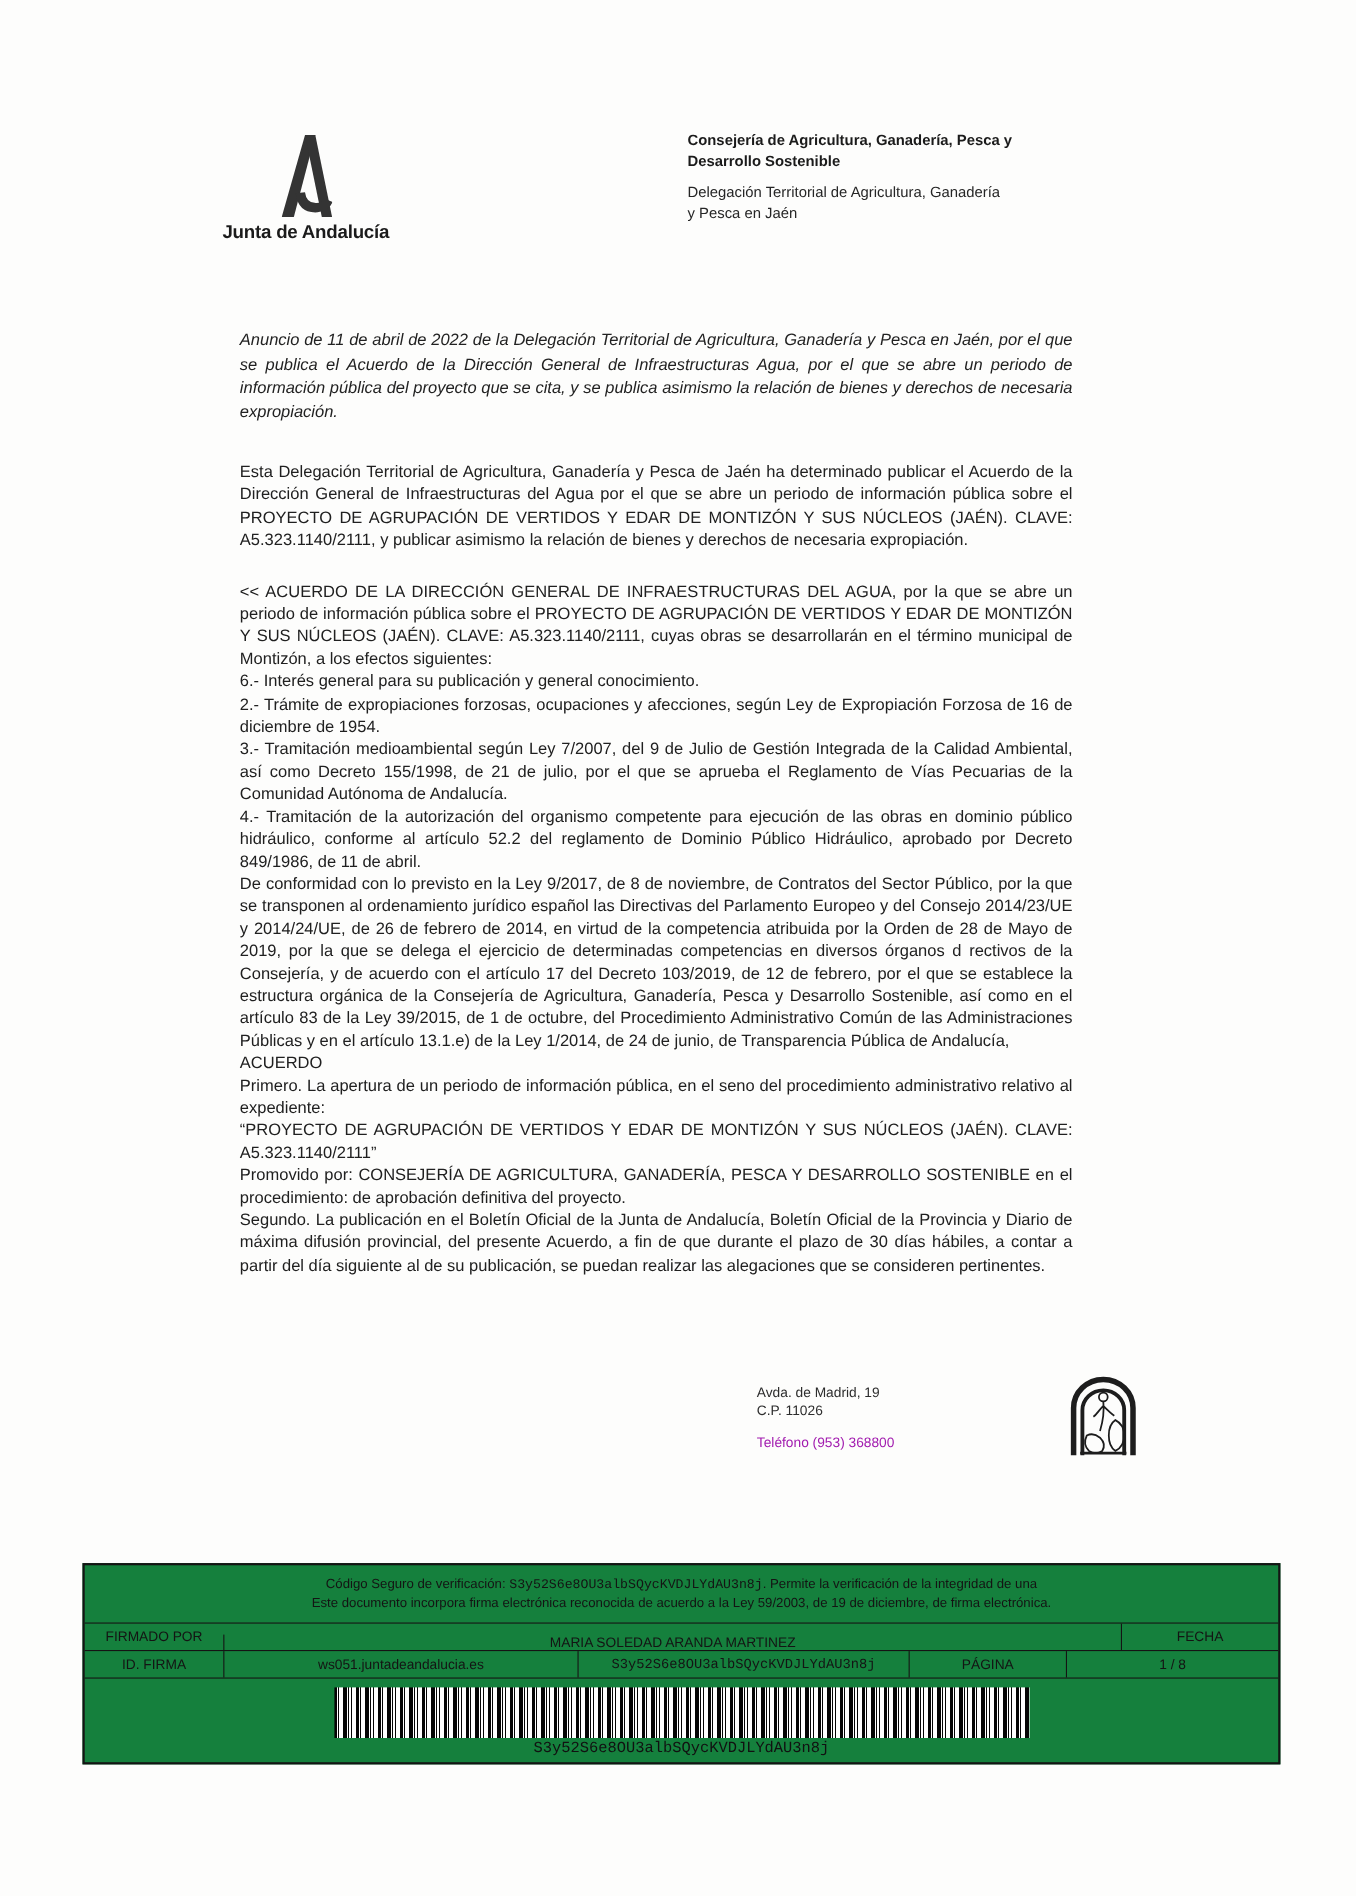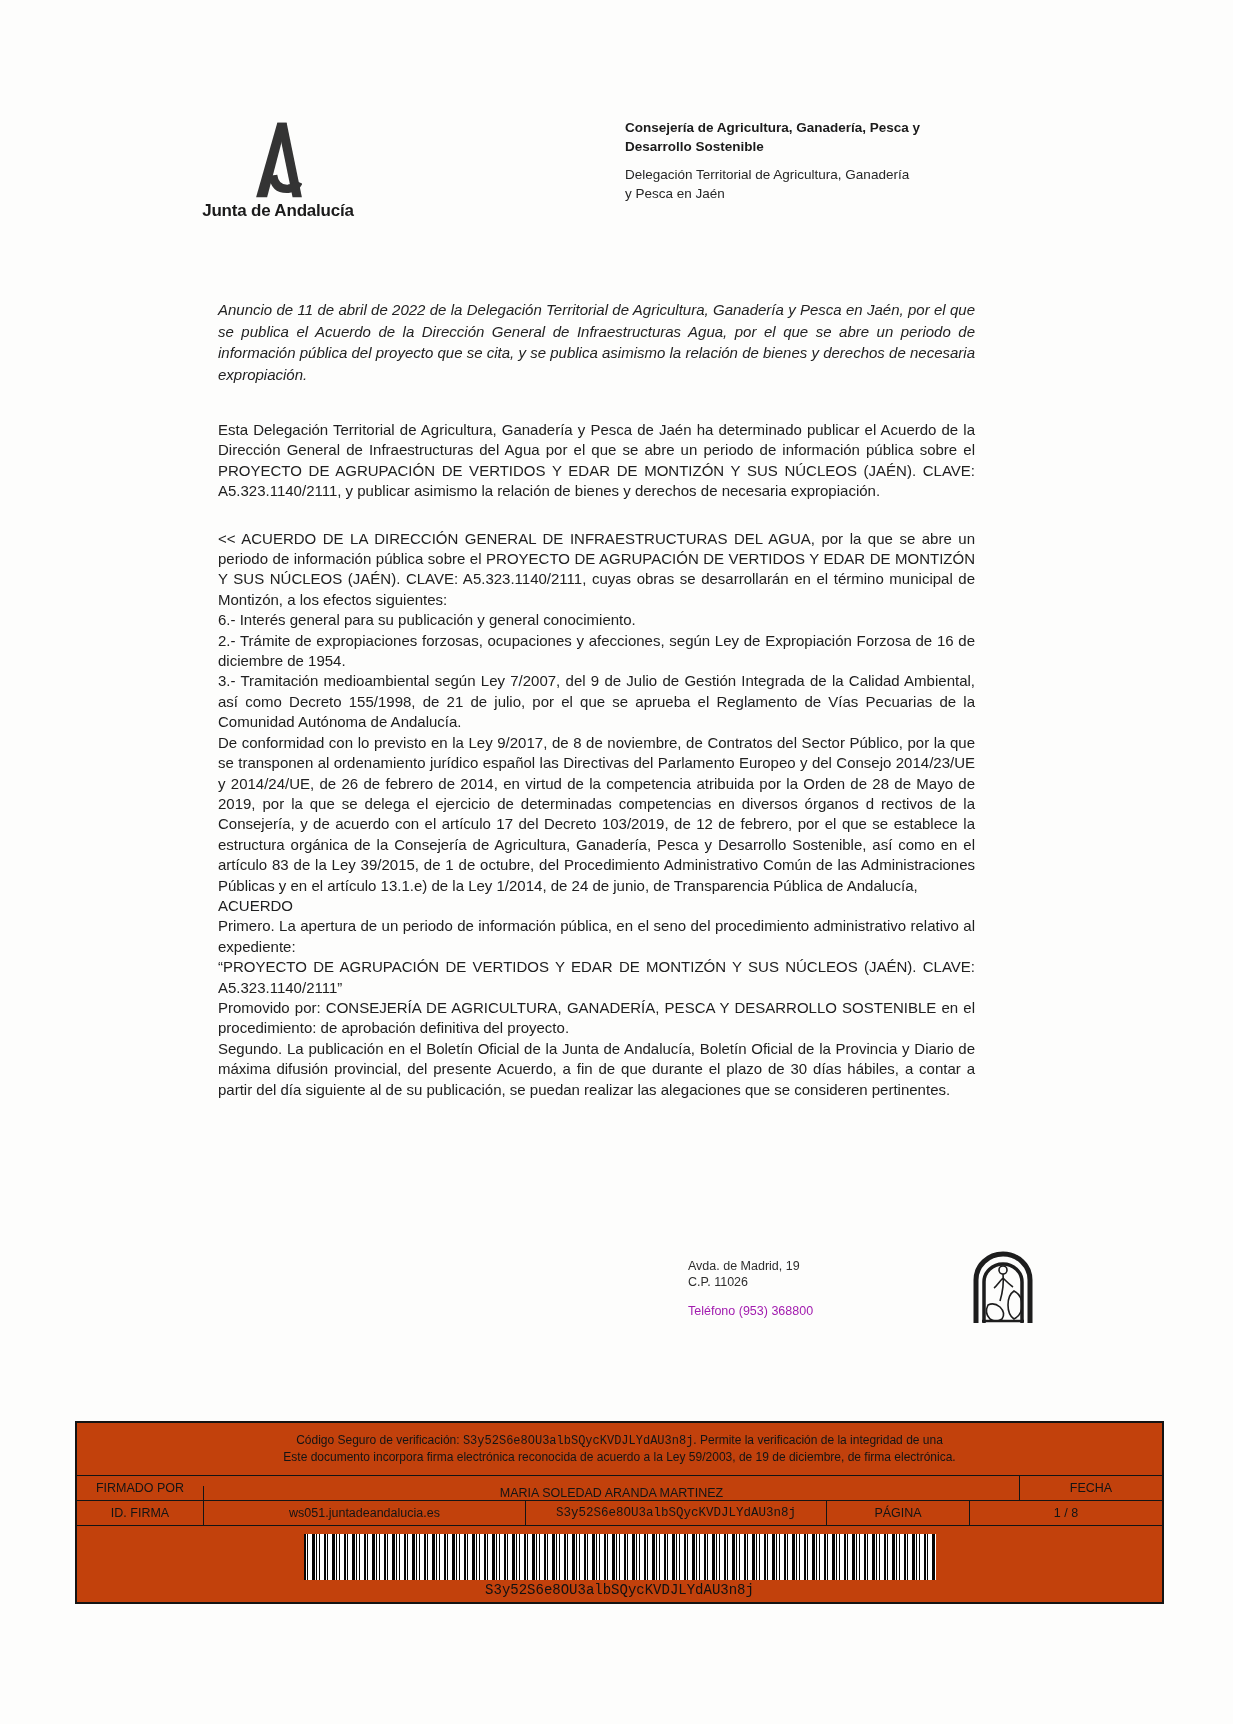--- a/index.html
+++ b/index.html
@@ -47,21 +47,21 @@
     font-size:12.5px;line-height:16px;color:#2d2d2d;white-space:pre-line;
   }
   .phone{
     position:absolute;left:688px;top:1303px;width:260px;
     font-size:12.5px;line-height:16px;color:#a21caf;
   }
   .emblem{position:absolute;left:969px;top:1249px;width:68px;height:80px;}
   
   .vtable{
     position:absolute;left:75px;top:1421px;width:1085px;
-    border:2px solid #141414;background:#c2410c;
+    border:2px solid #141414;background:#15803d;
     font-size:12.5px;color:#141414;
     display:flex;flex-direction:column;
   }
   .vrow{display:flex;border-top:1.5px solid #141414;}
   .vrow:first-child{border-top:none;}
   .vr1{height:52px;flex-direction:column;justify-content:center;text-align:center;
        font-size:12px;line-height:15.5px;}
   .vr2,.vr3{height:24px;align-items:stretch;}
   .vr4{height:76px;flex-direction:column;align-items:center;justify-content:center;}
   .vcell{
@@ -109,20 +109,21 @@
   </div>
 
   <div class="anuncio">Anuncio de 11 de abril de 2022 de la Delegación Territorial de Agricultura, Ganadería y Pesca  en Jaén, por el que se publica el Acuerdo de la Dirección General de Infraestructuras Agua, por el que se abre un periodo de información pública del proyecto que se cita, y se publica asimismo la relación de bienes y derechos de necesaria expropiación.</div>
 
   <div class="body-block">
     <p class="gap-after">Esta Delegación Territorial de Agricultura, Ganadería y Pesca  de Jaén ha determinado publicar el Acuerdo de la Dirección General de Infraestructuras del Agua por el que se abre un periodo de información pública sobre el PROYECTO DE AGRUPACIÓN DE VERTIDOS Y EDAR DE MONTIZÓN Y SUS NÚCLEOS (JAÉN). CLAVE: A5.323.1140/2111, y publicar asimismo la relación de bienes y derechos de necesaria expropiación.</p>
     <p>&lt;&lt; ACUERDO DE LA DIRECCIÓN GENERAL DE INFRAESTRUCTURAS DEL AGUA, por la que se abre un periodo de información pública sobre el PROYECTO DE AGRUPACIÓN DE VERTIDOS Y EDAR DE MONTIZÓN Y SUS NÚCLEOS (JAÉN). CLAVE: A5.323.1140/2111, cuyas obras se desarrollarán en el término municipal de Montizón, a los efectos siguientes:</p>
     <p>6.- Interés general para su publicación y general conocimiento.</p>
     <p>2.- Trámite de expropiaciones forzosas, ocupaciones y afecciones, según Ley de Expropiación Forzosa de 16 de diciembre de 1954.</p>
     <p>3.- Tramitación medioambiental según Ley 7/2007, del 9 de Julio de Gestión Integrada de la Calidad Ambiental, así como Decreto 155/1998, de 21 de julio, por el que se aprueba el Reglamento de Vías Pecuarias de la Comunidad Autónoma de Andalucía.</p>
+    <p>4.- Tramitación de la autorización del organismo competente para ejecución de las obras en dominio público hidráulico, conforme al artículo 52.2 del reglamento de Dominio Público Hidráulico, aprobado por Decreto 849/1986, de 11 de abril.</p>
     <p>De conformidad con lo previsto en la Ley 9/2017, de 8 de noviembre, de Contratos del Sector Público, por la que se transponen al ordenamiento jurídico español las Directivas del Parlamento Europeo y del Consejo 2014/23/UE y 2014/24/UE, de 26 de febrero de 2014, en virtud de la competencia atribuida por la Orden de 28 de Mayo de 2019, por la que se delega el ejercicio de determinadas competencias en diversos órganos d rectivos de la Consejería, y de acuerdo con el artículo 17 del Decreto 103/2019, de 12 de febrero, por el que se establece la estructura orgánica de la Consejería de Agricultura, Ganadería, Pesca y Desarrollo Sostenible, así como en el artículo 83 de la Ley 39/2015, de 1 de octubre, del Procedimiento Administrativo Común de las Administraciones Públicas y en el artículo 13.1.e) de la Ley 1/2014, de 24 de junio, de Transparencia Pública de Andalucía,</p>
     <p>ACUERDO</p>
     <p>Primero. La apertura de un periodo de información pública, en el seno del procedimiento administrativo relativo al expediente:</p>
     <p>“PROYECTO DE AGRUPACIÓN DE VERTIDOS Y EDAR DE MONTIZÓN Y SUS NÚCLEOS (JAÉN). CLAVE: A5.323.1140/2111”</p>
     <p>Promovido por: CONSEJERÍA DE AGRICULTURA, GANADERÍA, PESCA Y DESARROLLO SOSTENIBLE en el procedimiento: de aprobación definitiva del proyecto.</p>
     <p>Segundo. La publicación en el Boletín Oficial de la Junta de Andalucía, Boletín Oficial de la Provincia y Diario de máxima difusión provincial, del presente Acuerdo, a fin de que durante el plazo de 30 días hábiles, a contar a partir del día siguiente al de su publicación, se puedan realizar las alegaciones que se consideren pertinentes.</p>
   </div>
 
   <div class="addr">Avda. de Madrid, 19
 C.P. 11026</div>

